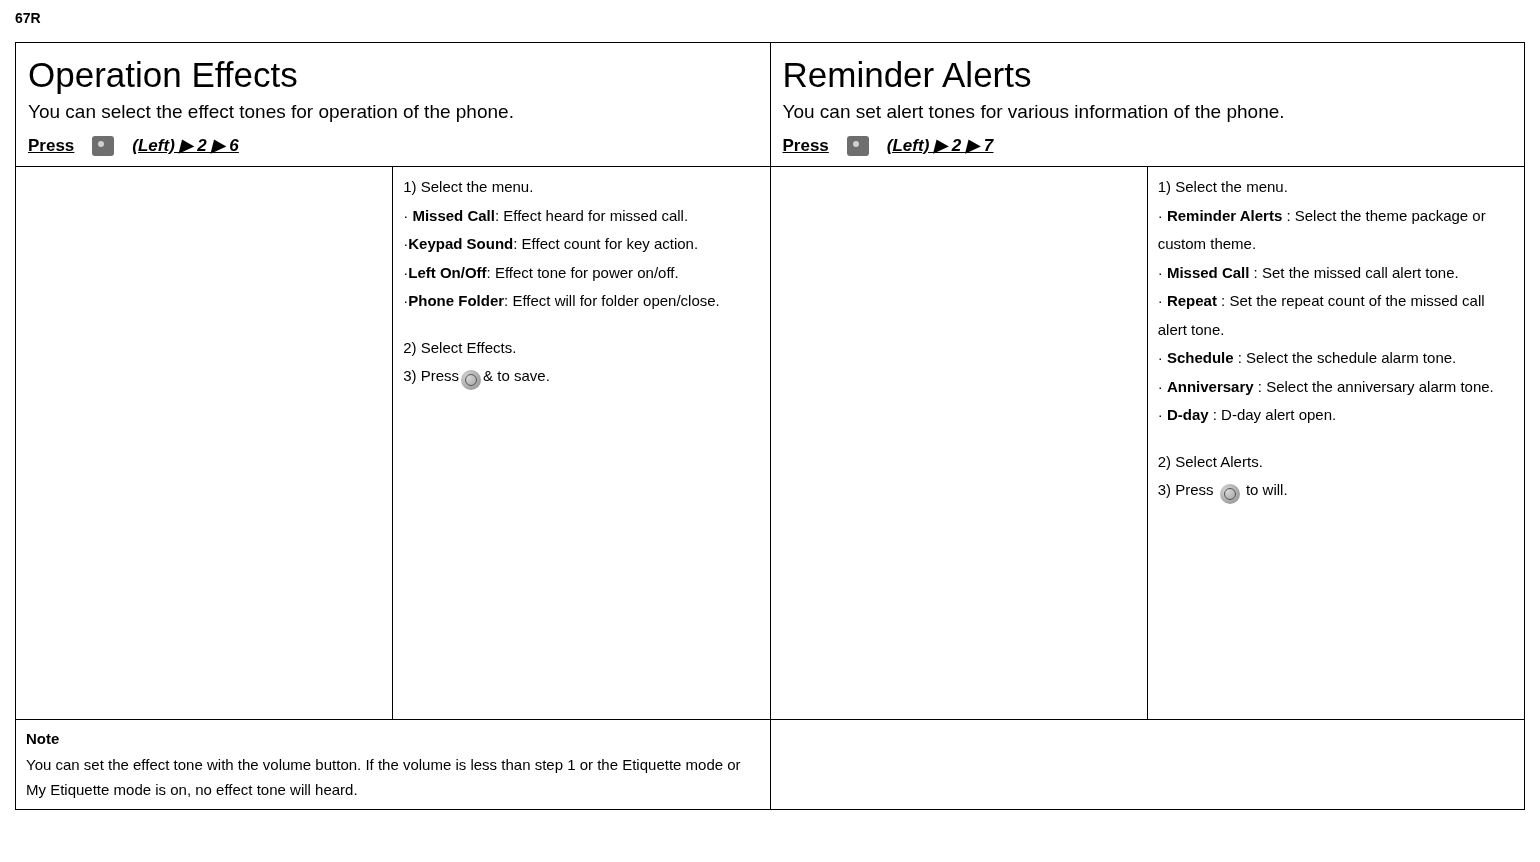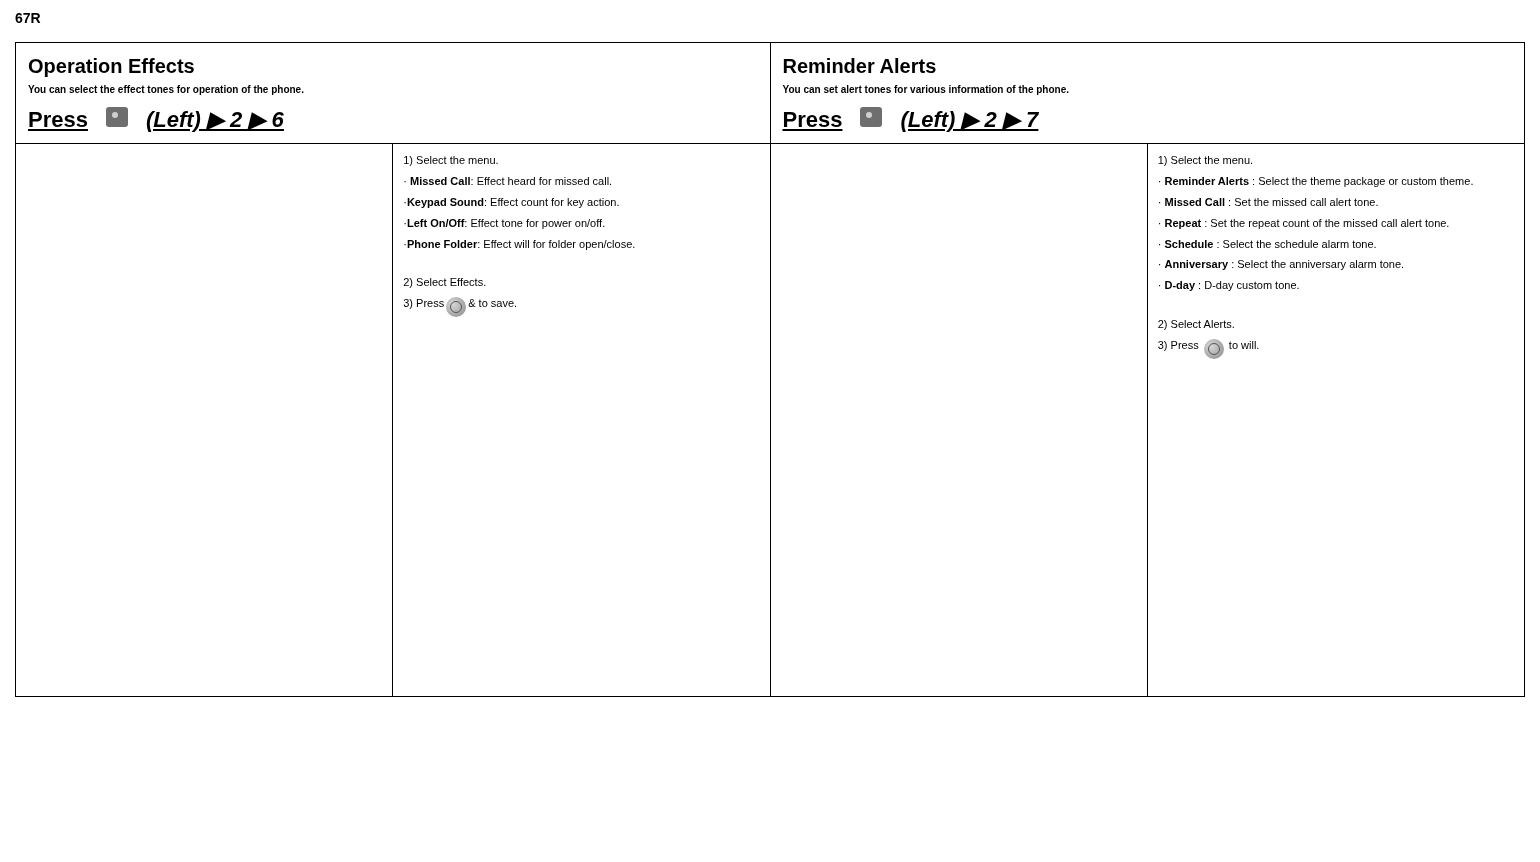--- a/index.html
+++ b/index.html
@@ -22,35 +22,34 @@
   }
   table.layout td {
     border: 1px solid #000;
     vertical-align: top;
     padding: 6px 10px;
   }
   .header-cell {
     padding: 10px 12px !important;
   }
   h2.section-title {
-    font-size: 20px;
-    font-weight: bold;
+    font-size: 35px;
+    font-weight: normal;
     margin: 2px 0 6px 0;
   }
   .section-desc {
-    font-size: 10px;
+    font-size: 19px;
     margin: 0 0 12px 0;
-    font-weight: bold;
   }
   .press-line {
     font-weight: bold;
     text-decoration: underline;
-    font-size: 22px;
+    font-size: 17px;
     display: flex;
-    align-items: flex-start;
+    align-items: flex-end;
     gap: 16px;
   }
   .press-line .seq {
     text-decoration: underline;
     font-style: italic;
   }
   .key-icon {
     display: inline-flex;
     width: 22px;
     height: 20px;
@@ -85,21 +84,21 @@
   }
   .ok-icon::after {
     content: "";
     width: 10px;
     height: 10px;
     border: 1px solid #555;
     border-radius: 50%;
   }
   .content-cell {
     line-height: 1.9;
-    font-size: 11px;
+    font-size: 15px;
   }
   .content-cell p {
     margin: 0;
   }
   .spacer {
     height: 18px;
   }
   .note-cell {
     line-height: 1.7;
   }
@@ -168,23 +167,30 @@
       </p>
     </td>
     <td></td>
     <td class="content-cell">
       <p>1) Select the menu.</p>
       <p>· <b>Reminder Alerts</b><span> : Select the theme package or custom theme.</span></p>
       <p>· <b>Missed Call</b><span> : Set the missed call alert tone.</span></p>
       <p>· <b>Repeat</b><span> : Set the repeat count of the missed call alert tone.</span></p>
       <p>· <b>Schedule</b><span> : Select the schedule alarm tone.</span></p>
       <p>· <b>Anniversary</b><span> : Select the anniversary alarm tone.</span></p>
-      <p>· <b>D-day</b><span> : D-day custom tone.</span></p>
+      <p>· <b>D-day</b><span> : D-day alert open.</span></p>
       <div class="spacer"></div>
       <p>2) Select Alerts.</p>
       <p>
         <span>3) Press </span><span class="ok-icon"></span><span> to will.</span>
       </p>
     </td>
   </tr>
 
+  <tr>
+    <td colspan="2" class="note-cell">
+      <span class="note-label">Note</span><br>
+      <span>You can set the effect tone with the volume button. If the volume is less than step 1 or the Etiquette mode or My Etiquette mode is on, no effect tone will heard.</span>
+    </td>
+    <td colspan="2"></td>
+  </tr>
 </tbody>
   </table>
 
 </body></html>

